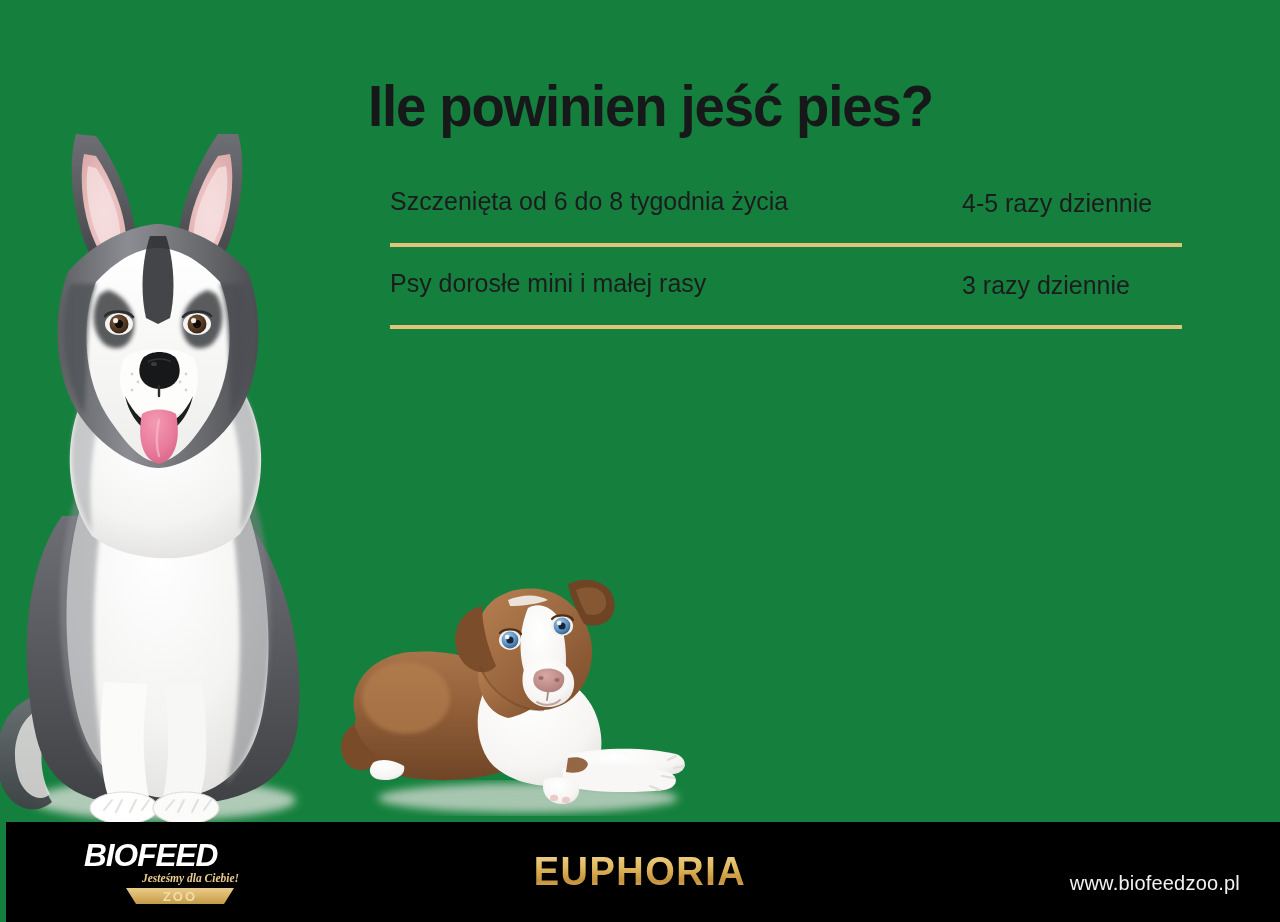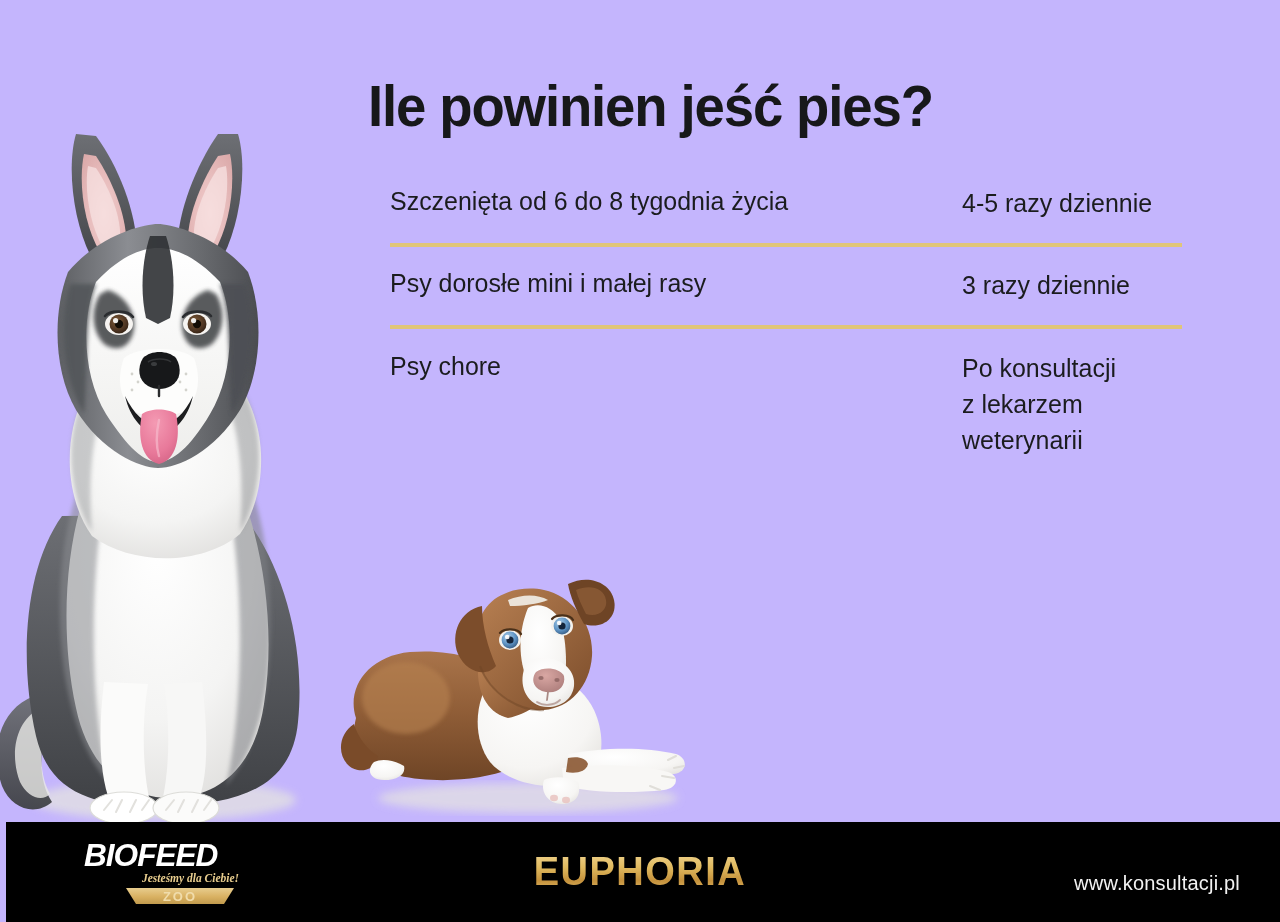--- a/index.html
+++ b/index.html
@@ -3,21 +3,21 @@
 <meta charset="utf-8">
 <title>Ile powinien jeść pies?</title>
 <style>
   html,body{margin:0;padding:0;}
   body{
     width:1280px;height:922px;overflow:hidden;
     background:#ffffff;
     font-family:"Liberation Sans", sans-serif;
     position:relative;
   }
-  #poster{position:absolute;inset:0;width:1280px;height:922px;background:#c4b5fd;overflow:hidden;}
+  #poster{position:absolute;inset:0;width:1280px;height:922px;background:#15803d;overflow:hidden;}
 
   
   #title{
     position:absolute;left:368px;top:38px;
     font-size:58px;line-height:1.0;
     font-weight:bold;color:#17181a;
     letter-spacing:-1.2px;
     transform:scaleX(0.94);transform-origin:left top;
     white-space:nowrap;
   }
@@ -307,26 +307,20 @@
     <div class="rule"></div>
 
     <div class="row r3">
       <div class="cell-left">Psy dorosłe mini i małej rasy</div>
       <div class="cell-right">3 razy dziennie</div>
     </div>
     <div class="rule"></div>
 
     <div class="rule"></div>
 
-    <div class="row r5">
-      <div class="cell-left">Psy chore</div>
-      <div class="cell-right multiline">Po konsultacji
-z lekarzem
-weterynarii</div>
-    </div>
 
   </div>
 
   <div id="footer">
 
     <svg id="biofeed-logo" viewBox="0 0 162 74">
       <defs>
         <linearGradient id="zooG" x1="0" y1="0" x2="0" y2="1">
           <stop offset="0" stop-color="#e8cd8e"></stop>
           <stop offset=".55" stop-color="#d9b162"></stop>
@@ -367,16 +361,16 @@
       <text x="156" y="44" text-anchor="middle" font-family="'Liberation Sans', sans-serif" font-size="38" font-weight="bold" fill="url(#euG)" letter-spacing="1.5" transform="scale(1,1.06)" style="transform-origin:center">EUPHORIA</text>
 
       <g stroke="url(#wingGR)" stroke-linecap="round" fill="none">
         <path d="M306 15 L228 15" stroke-width="2.6"></path>
         <path d="M296 23 L228 23" stroke-width="2.4"></path>
         <path d="M282 31 L230 31" stroke-width="2.1"></path>
         <path d="M266 39 L232 39" stroke-width="1.8"></path>
       </g>
     </svg>
 
-    <div id="site-url">www.konsultacji.pl</div>
+    <div id="site-url">www.biofeedzoo.pl</div>
   </div>
 
 </div>
 
 </body></html>

